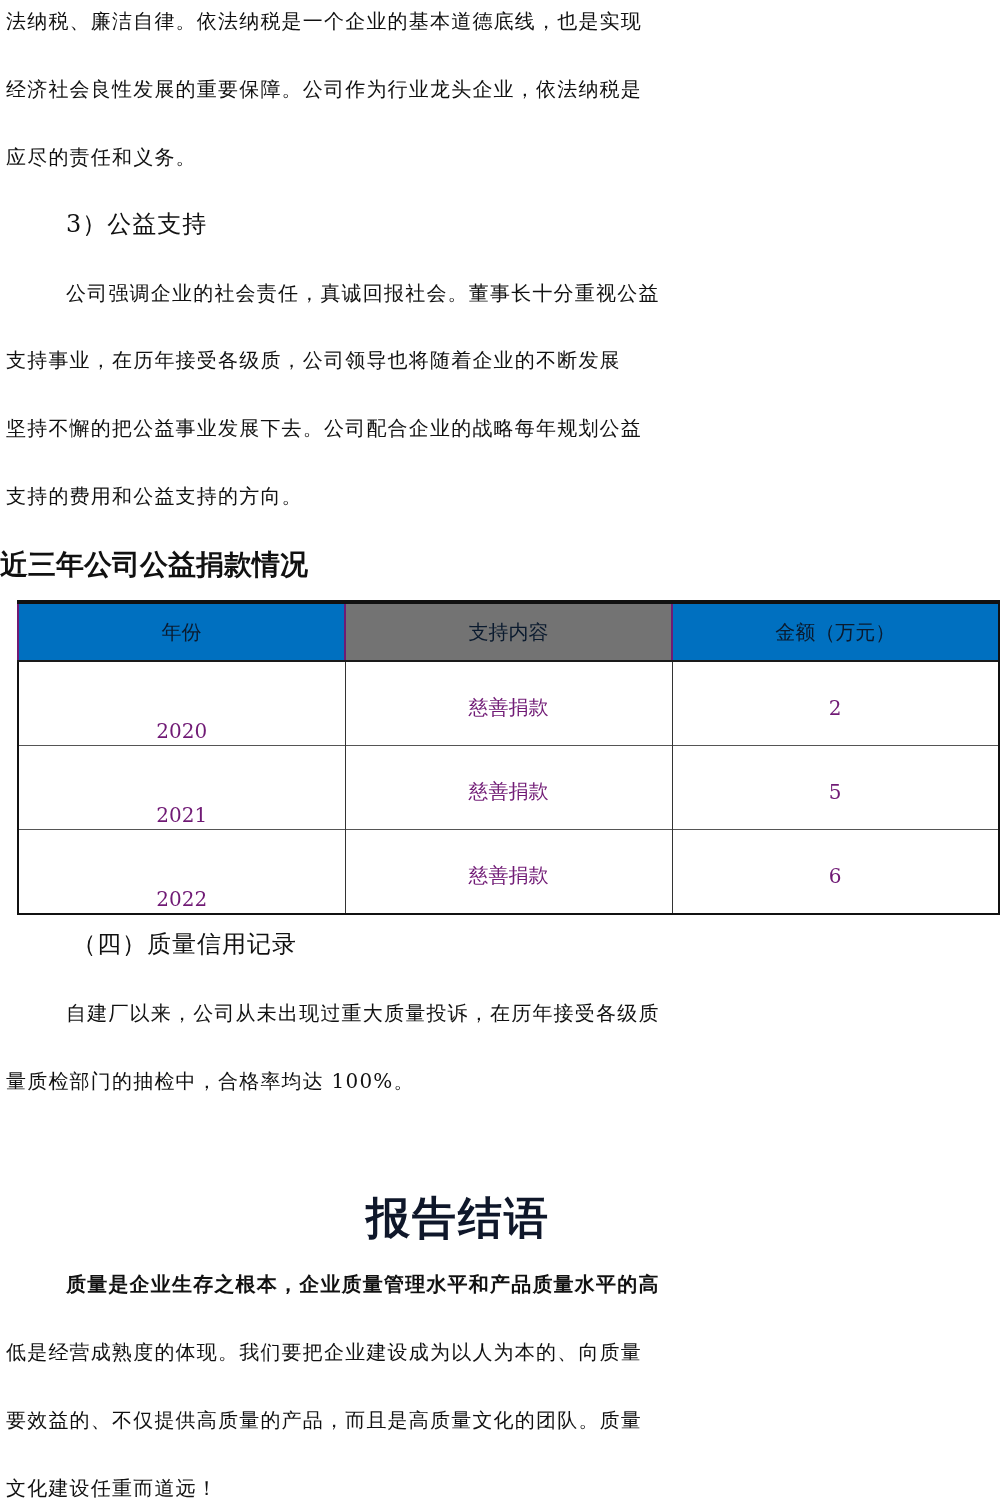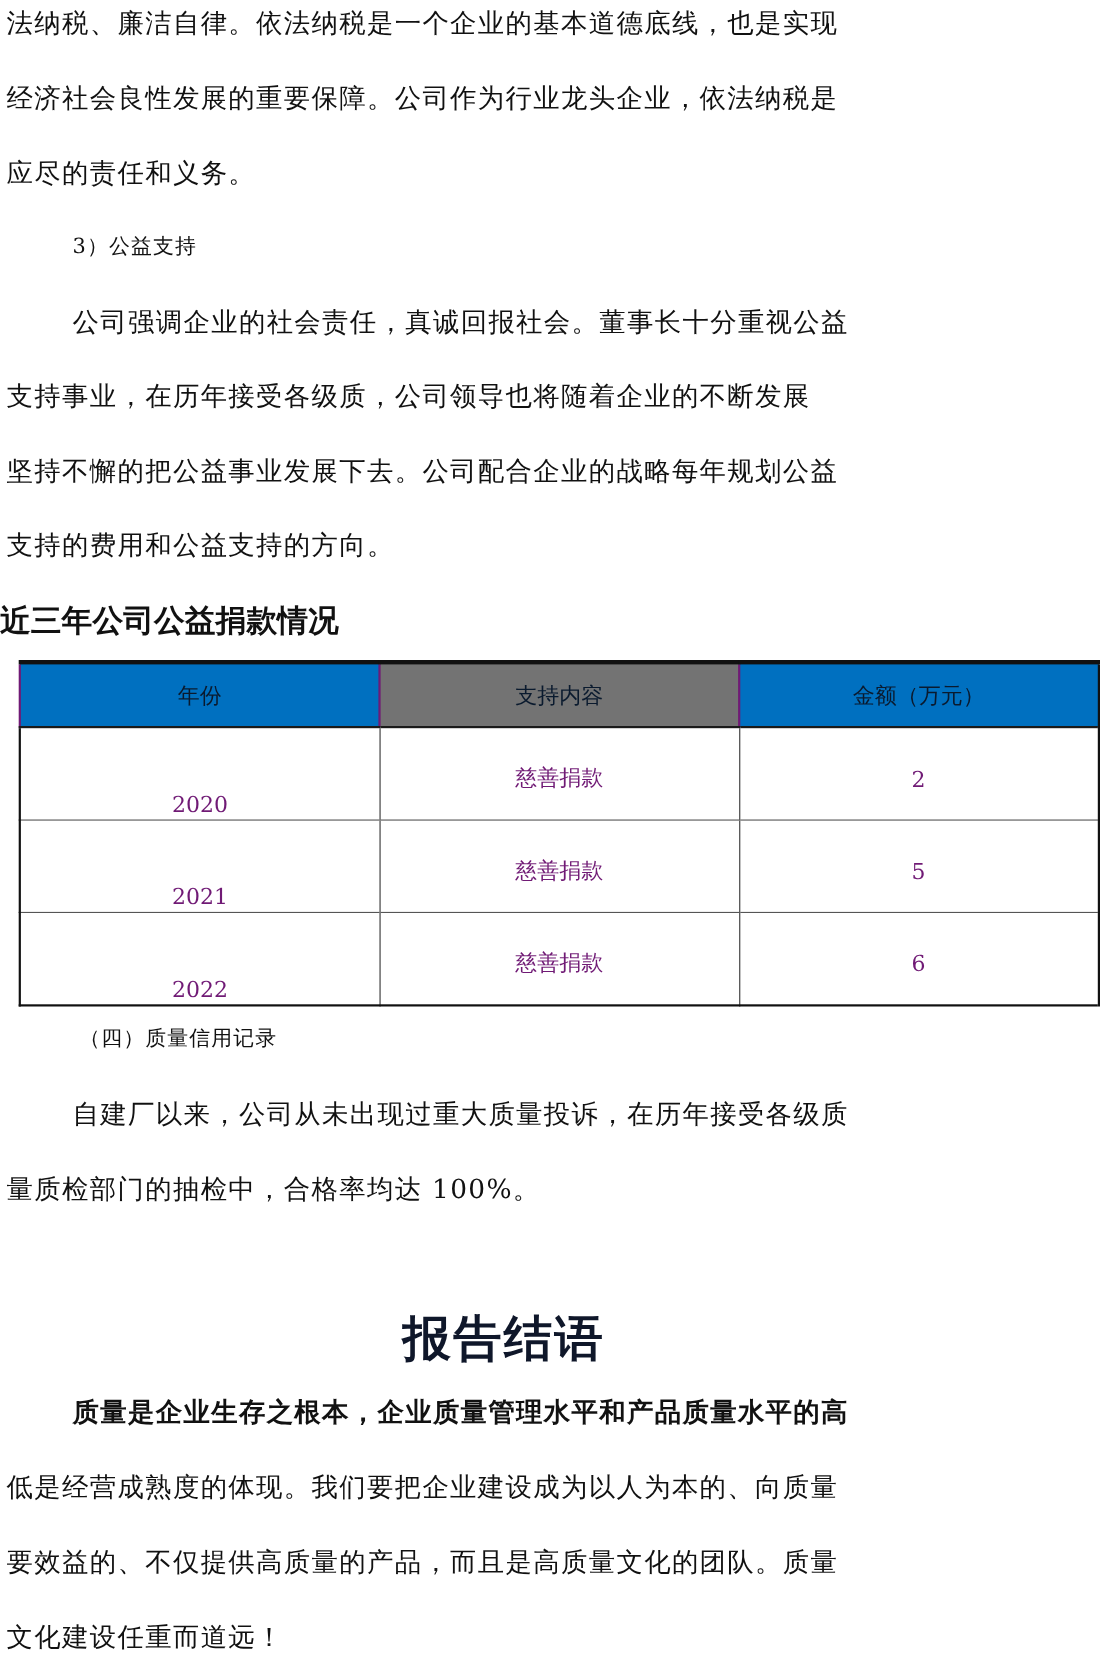--- a/index.html
+++ b/index.html
@@ -11,30 +11,30 @@
       width: 1000px;
       height: 1511px;
       position: relative;
       overflow: hidden;
       font-family: "DejaVu Serif", "Liberation Serif", serif;
       color: #111;
     }
     .line {
       position: absolute;
       left: 6px;
-      font-size: 24px;
+      font-size: 20px;
       line-height: 34px;
       white-space: nowrap;
       letter-spacing: 1.2px;
       color: #111;
     }
     .indent { left: 66px; }
     .heading-sub {
       position: absolute;
-      font-size: 19px;
+      font-size: 24px;
       line-height: 34px;
       white-space: nowrap;
       letter-spacing: 1px;
     }
     .table-title {
       position: absolute;
       left: 0;
       width: 916px;
       top: 548px;
       font-family: "DejaVu Sans", "Liberation Sans", sans-serif;

